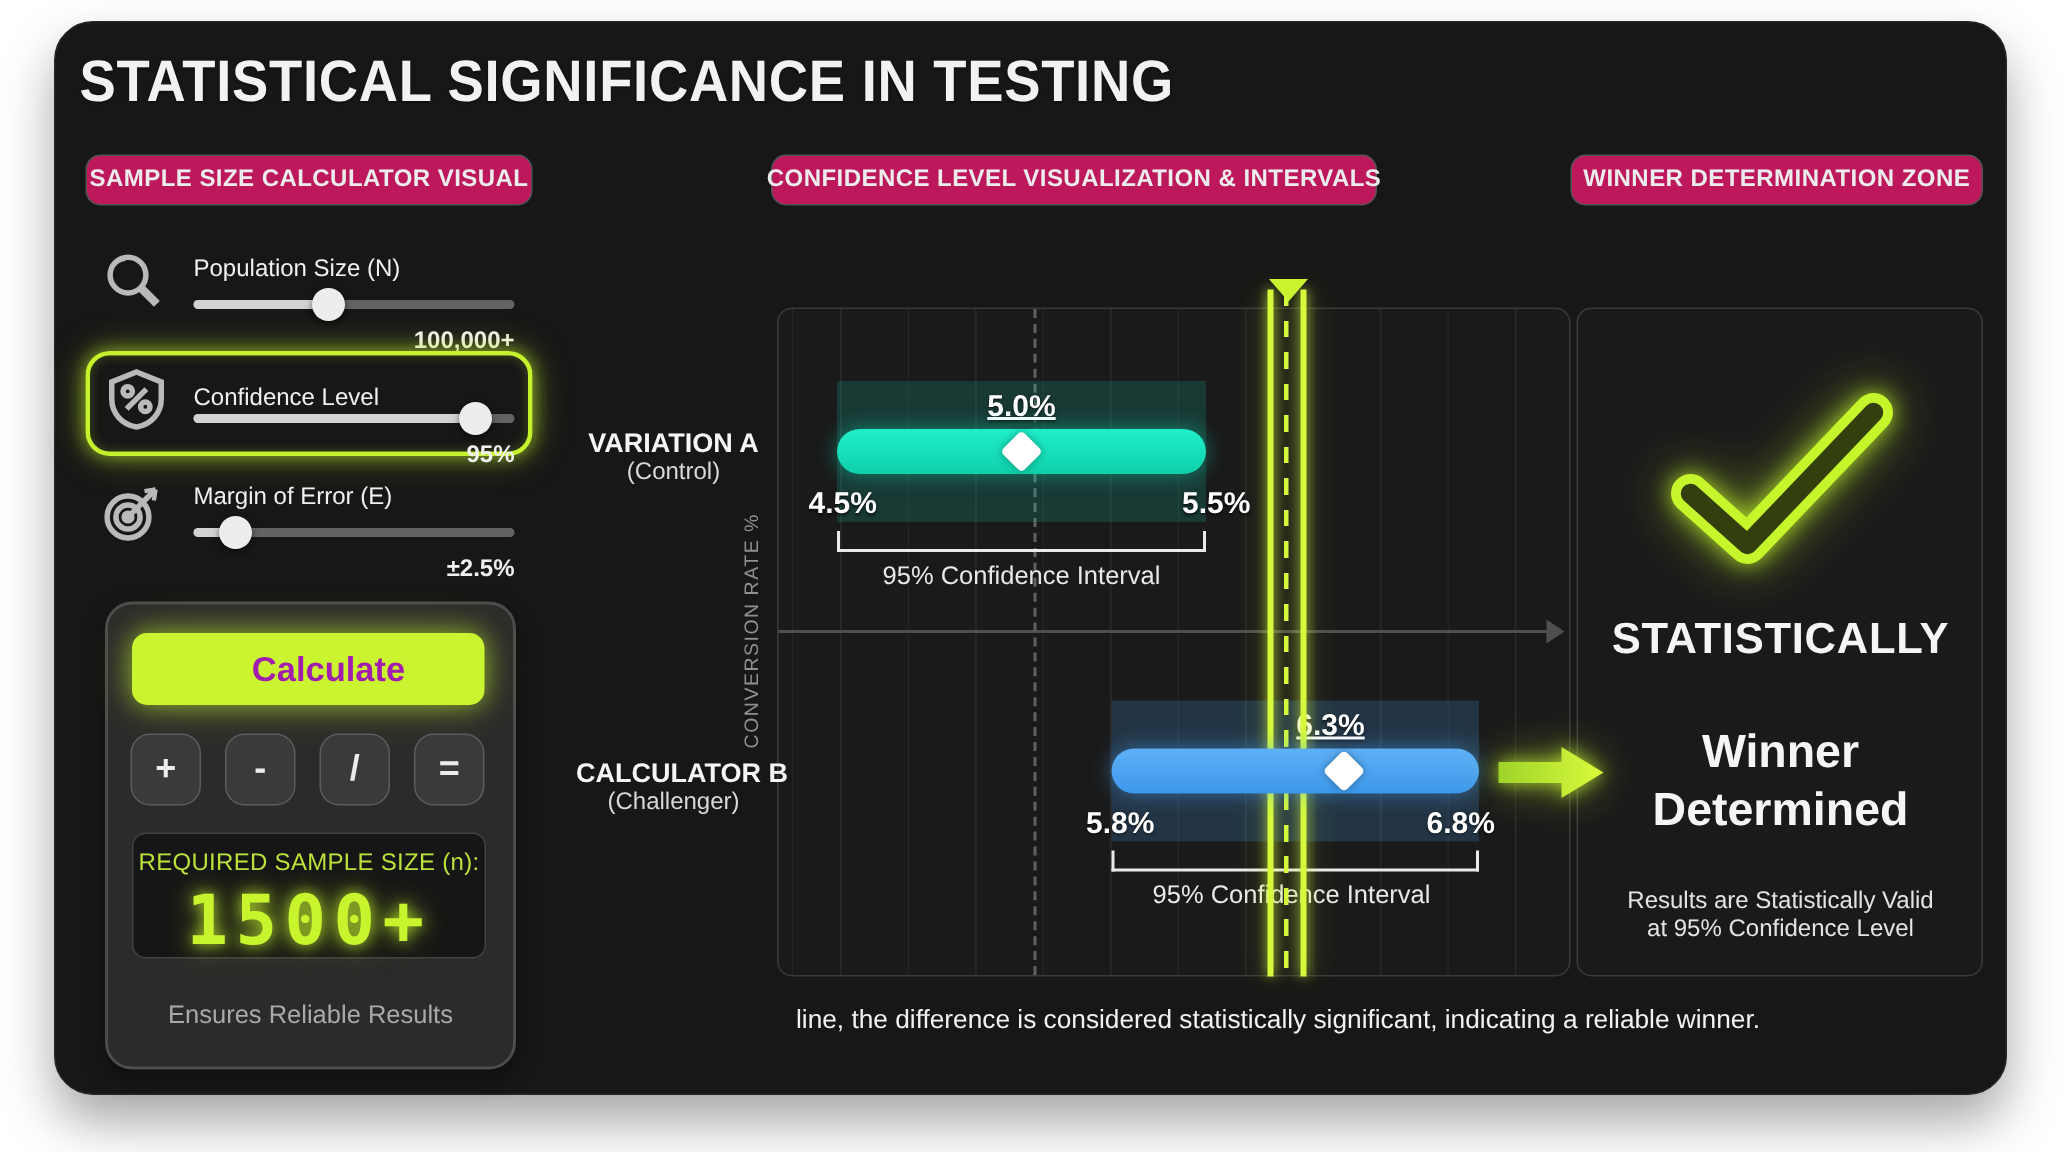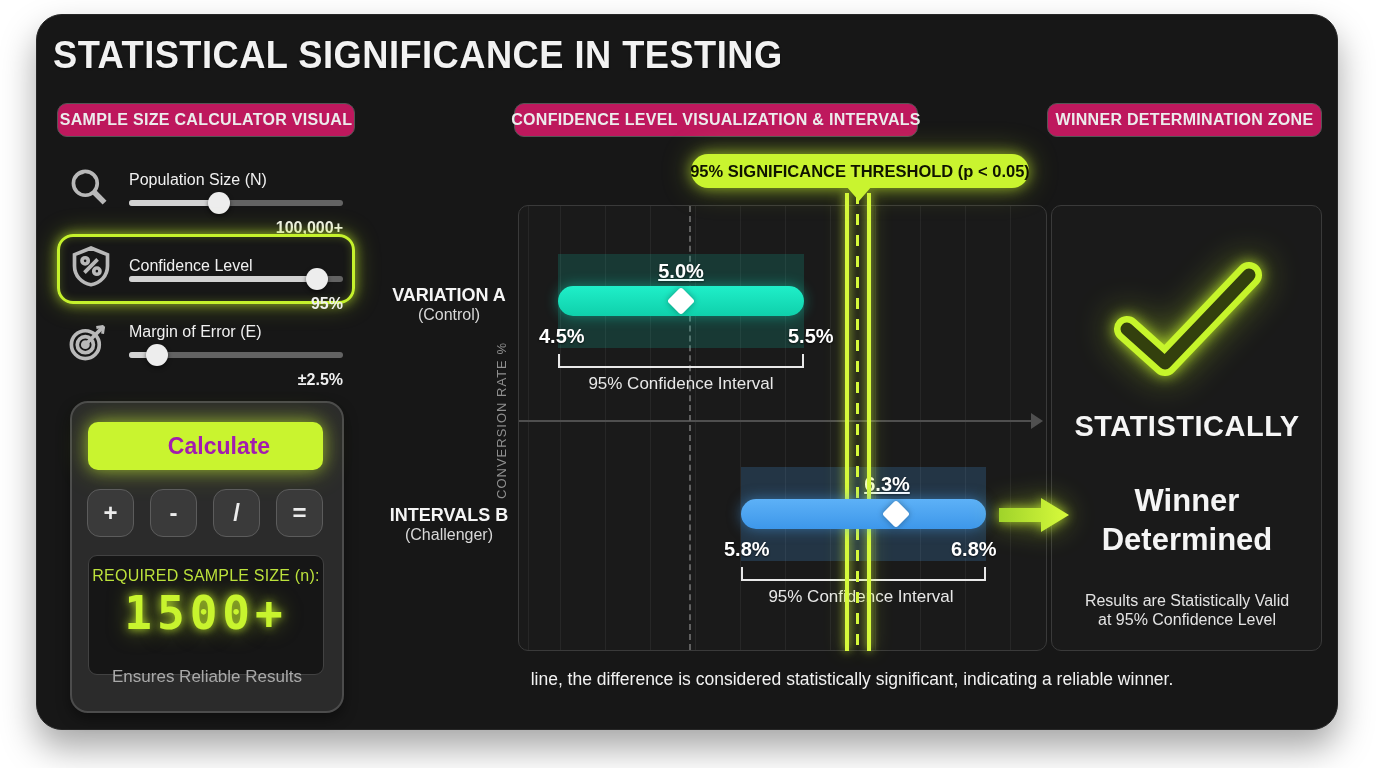--- a/index.html
+++ b/index.html
@@ -54,21 +54,21 @@
     border-radius:10px; color:#a21caf; font-size:23px; font-weight:bold;
     box-shadow:0 0 16px rgba(201,244,47,.55), 0 0 30px rgba(201,244,47,.3);
     display:flex; align-items:center; justify-content:center;padding-left:27px;
   }
   .ops { left:50px; top:474px; width:238px; display:flex; gap:16px; }
   .op-btn {
     width:47px; height:48px; background:#3a3a3a; border:1px solid #5c5c5c; border-radius:13px;
     color:#ececec; font-size:24px; font-weight:bold; display:flex; align-items:center; justify-content:center; cursor:pointer;
   }
   .lcd {
-    left:51px; top:540px; width:236px; height:120px; background:#161616; border:1px solid #424242;
+    left:51px; top:540px; width:236px; height:84px; background:#161616; border:1px solid #424242;
     border-radius:9px; display:flex; flex-direction:column; align-items:center;
   }
   .lcd-label { margin-top:11px; color:#bce23c; font-size:16px; font-weight:500; letter-spacing:.2px; white-space:nowrap; }
   .lcd-value {
     margin-top:1px; font-family:"DejaVu Sans Mono", monospace; font-weight:bold; font-size:46px;
     letter-spacing:5px; color:#c8f42e; text-shadow:0 0 10px rgba(200,244,46,.9), 0 0 22px rgba(200,244,46,.5);
   }
   .calc-foot { left:33px; top:652px; width:274px; text-align:center; color:#a9a9a9; font-size:17px; }
 
   
@@ -220,32 +220,31 @@
   <div class="abs calc-foot">Ensures Reliable Results</div>
 
   <div class="abs chart-panel"></div>
   <div class="abs winner-panel"></div>
 
   <div class="abs var-label-block" style="left:347px; top:270px;">
     <div class="var-label-name">VARIATION A</div>
     <div class="var-label-sub">(Control)</div>
   </div>
   <div class="abs var-label-block" style="left:347px; top:490px;">
-    <div class="var-label-name">INTERVALS B</div>
+    <div class="var-label-name">CALCULATOR B</div>
     <div class="var-label-sub">(Challenger)</div>
   </div>
 
   <div class="abs yaxis-label">CONVERSION RATE %</div>
 
   <div class="abs axis-line"></div>
   <div class="abs axis-head"></div>
 
   <div class="abs dash-vline"></div>
 
-  <div class="abs thr-pill">95% SIGNIFICANCE THRESHOLD (p &lt; 0.05)</div>
   <div class="abs thr-tail"></div>
   <div class="abs thr-solid" style="left:808px;"></div>
   <div class="abs thr-dash"></div>
   <div class="abs thr-solid" style="left:830px;"></div>
 
   <div class="abs band-a"></div>
   <div class="abs mean-label" style="left:584px; top:245px;">5.0%</div>
   <div class="abs bar bar-a"></div>
   <div class="abs diamond" style="left:634px; top:276px;"></div>
   <div class="abs bound-label" style="left:502px; top:310px;">4.5%</div>

